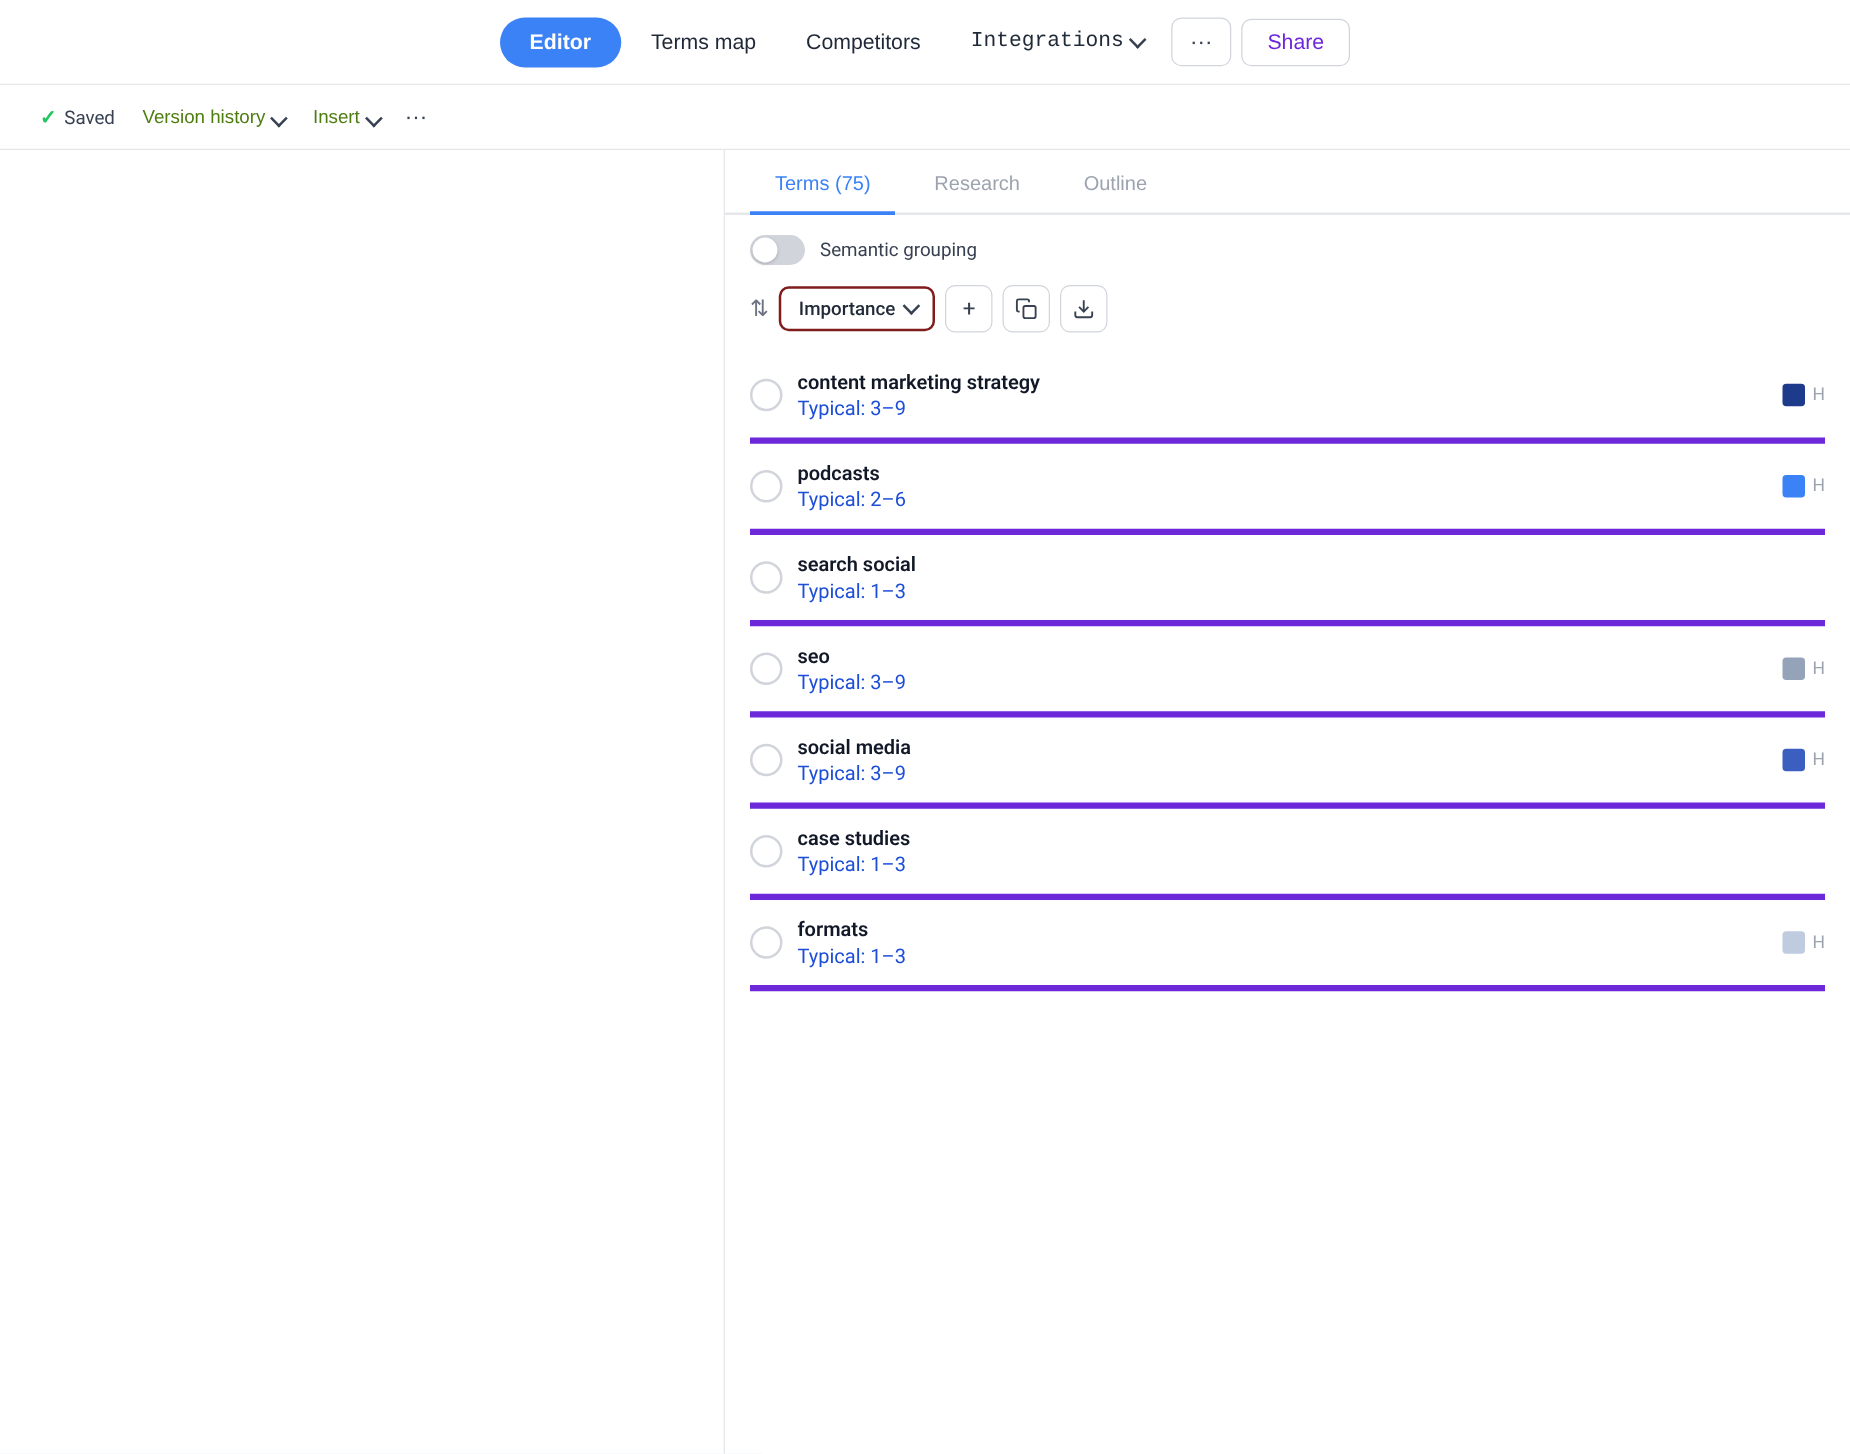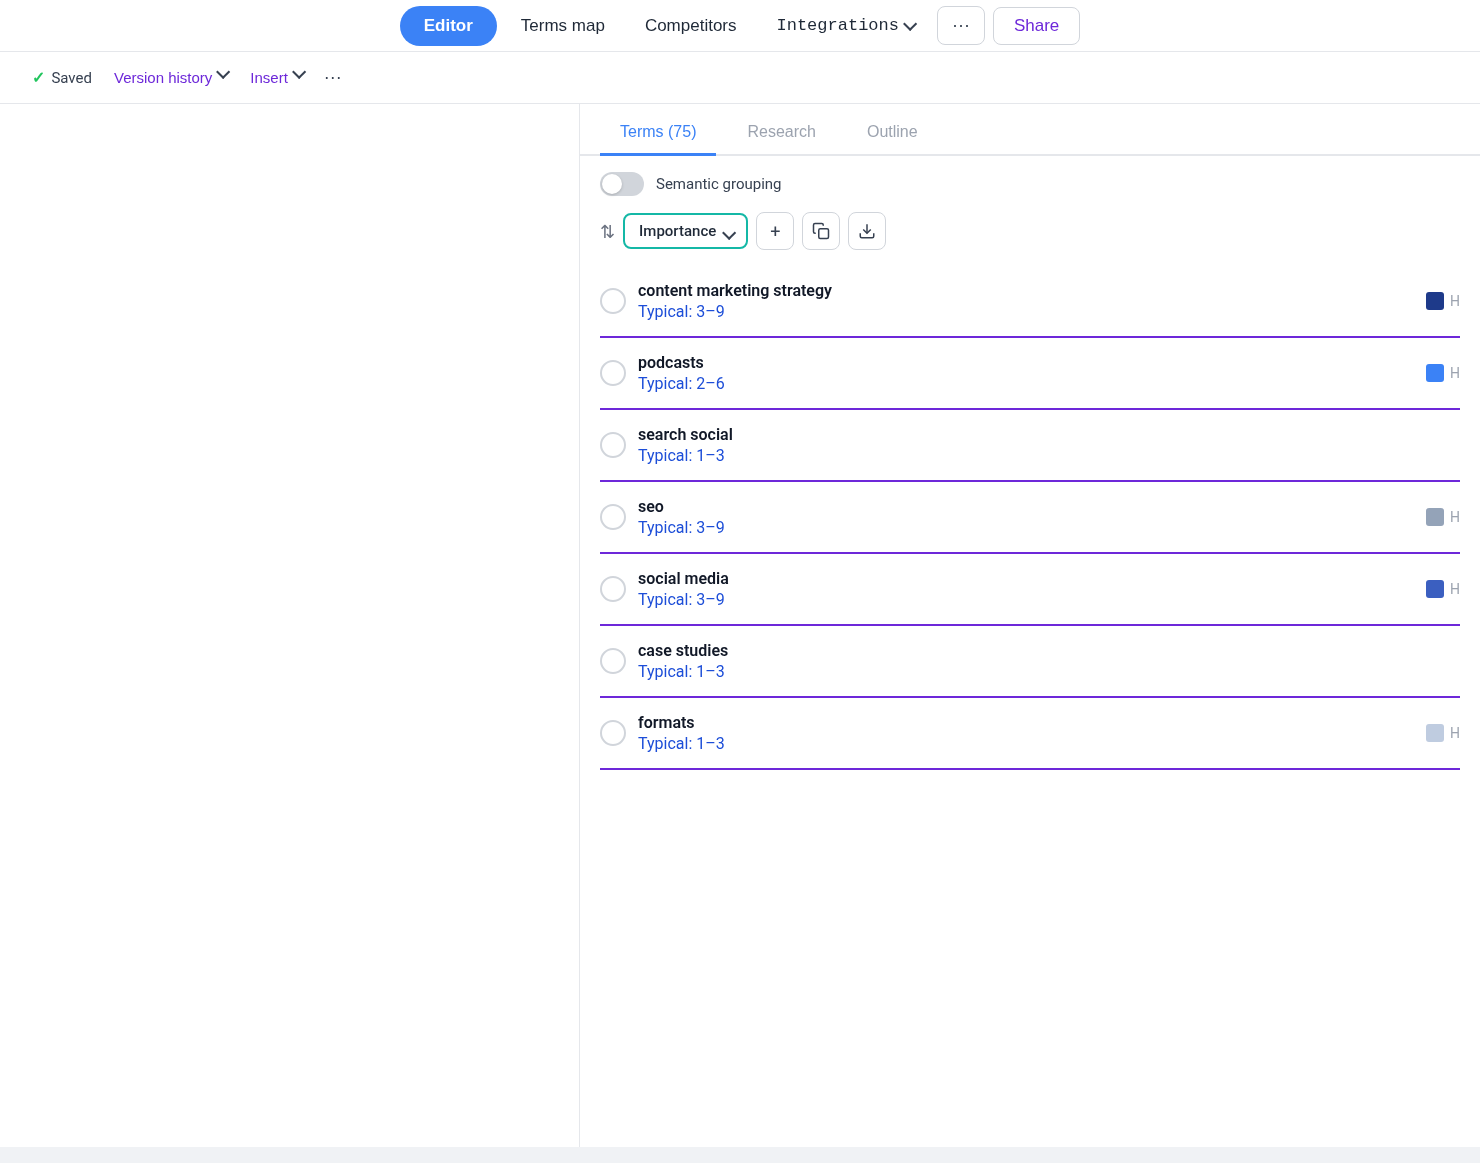--- a/index.html
+++ b/index.html
@@ -12,21 +12,21 @@
 
     
     .top-nav {
       display: flex;
       align-items: center;
       justify-content: center;
       background: #fff;
       border-bottom: 1px solid #e5e7eb;
       padding: 10px 24px;
       gap: 8px;
-      height: 52px;
+      height: 68px;
     }
     .top-nav-inner {
       display: flex;
       align-items: center;
       gap: 8px;
     }
     .btn-editor {
       background: #3b82f6;
       color: #fff;
       border: none;
@@ -107,28 +107,28 @@
       font-size: 15px;
       padding: 6px 8px;
     }
     .check-icon {
       color: #22c55e;
       font-size: 16px;
       font-weight: bold;
     }
     .toolbar-btn {
       display: flex;
-      align-items: flex-start;
+      align-items: flex-end;
       gap: 4px;
       padding: 6px 10px;
       border: none;
       background: none;
       cursor: pointer;
       font-size: 15px;
-      color: #6d28d9;
+      color: #4d7c0f;
       border-radius: 6px;
     }
     .toolbar-dots {
       border: none;
       background: none;
       cursor: pointer;
       font-size: 18px;
       color: #374151;
       padding: 6px 8px;
       border-radius: 6px;
@@ -226,23 +226,23 @@
       gap: 8px;
       margin-bottom: 16px;
     }
     .sort-icon {
       color: #6b7280;
       font-size: 18px;
       cursor: pointer;
     }
     .importance-dropdown {
       display: flex;
-      align-items: flex-end;
+      align-items: center;
       gap: 6px;
-      border: 2px solid #14b8a6;
+      border: 2px solid #7f1d1d;
       border-radius: 8px;
       padding: 7px 14px;
       font-size: 15px;
       color: #1f2937;
       cursor: pointer;
       background: #fff;
       font-weight: 500;
     }
     .filter-btn {
       display: flex;
@@ -256,21 +256,21 @@
       background: #fff;
       font-size: 18px;
       color: #374151;
     }
 
     
     .term-item {
       display: flex;
       align-items: center;
       padding: 14px 0;
-      border-bottom: 2px solid #6d28d9;
+      border-bottom: 5px solid #6d28d9;
       gap: 12px;
       min-height: 72px;
     }
     .term-radio {
       width: 26px;
       height: 26px;
       border-radius: 50%;
       border: 2px solid #d1d5db;
       background: #fff;
       flex-shrink: 0;

